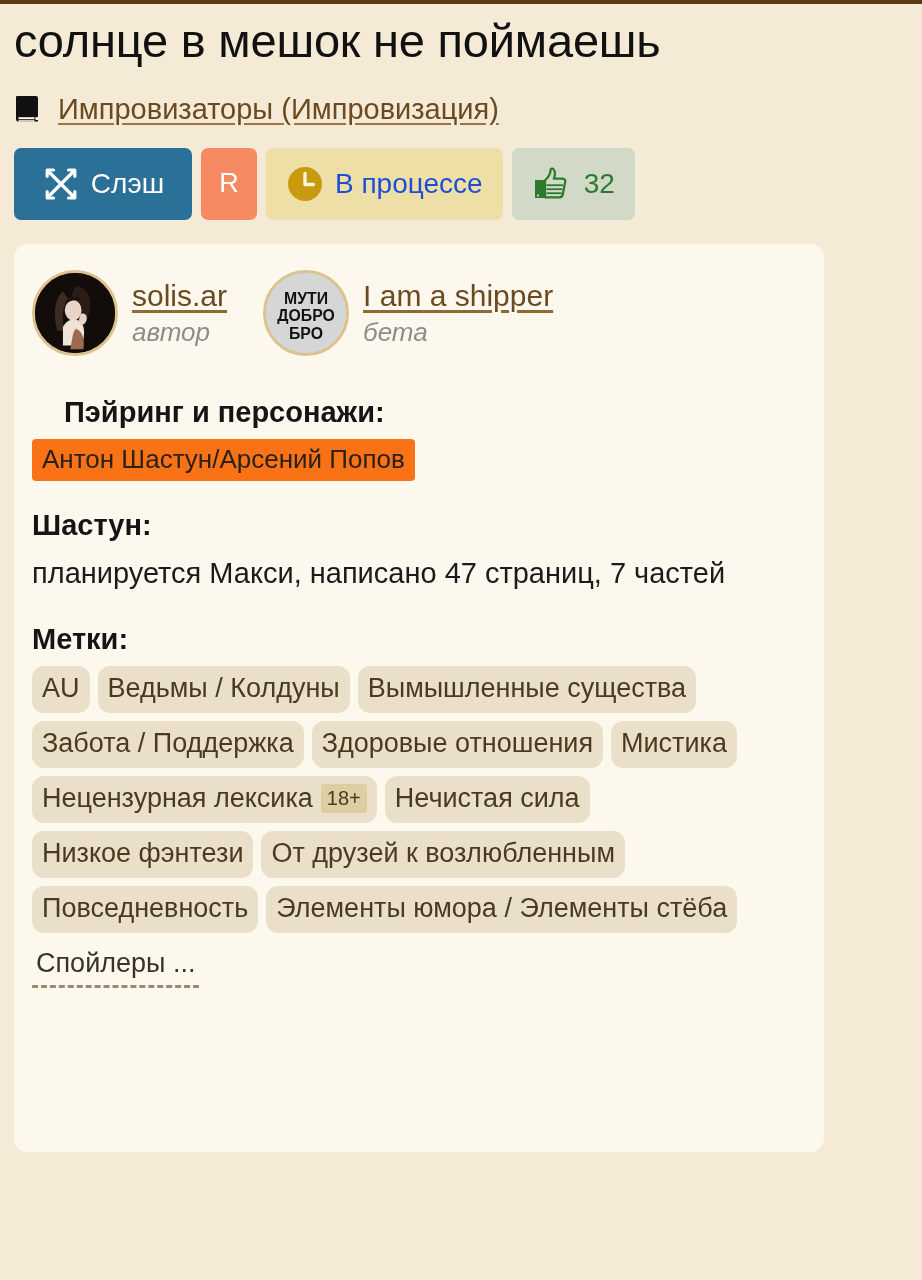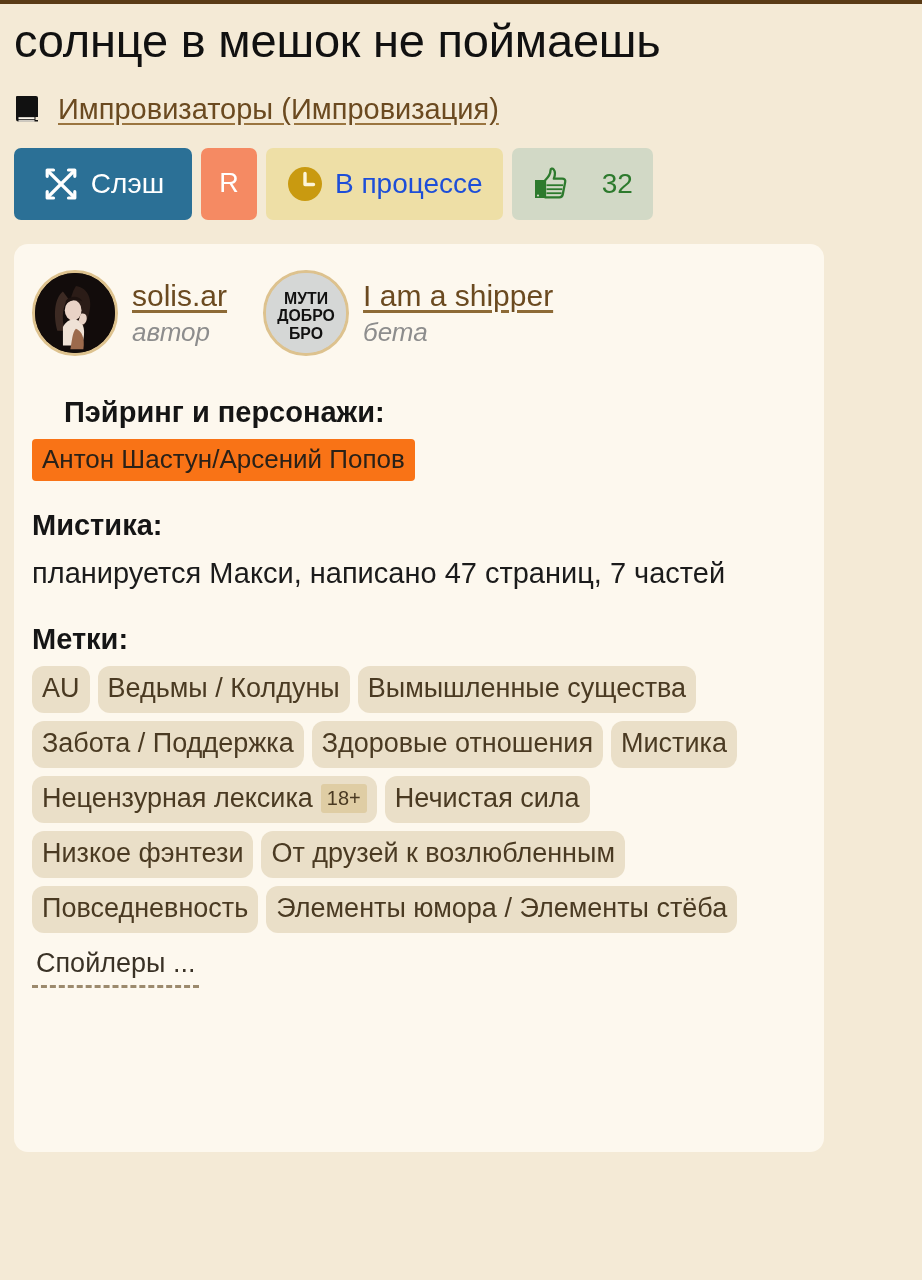--- a/index.html
+++ b/index.html
@@ -97,21 +97,21 @@
     padding: 0 14px;
     font-size: 27px;
   }
   .badge-status {
     background: #eedfa6;
     color: #1d4ed8;
   }
   .badge-likes {
     background: #d2d9c6;
     color: #2d7a2d;
-    gap: 32px;
+    gap: 14px;
   }
 
   .slash-icon { width: 38px; height: 38px; display:block; }
   .clock-icon { width: 38px; height: 38px; display:block; }
   .thumb-icon { width: 38px; height: 38px; display:block; }
 
   
   .card {
     margin: 24px 14px 0 14px;
     background: #fdf8ee;
@@ -330,21 +330,21 @@
         </div>
       </div>
 
     </div>
 
     <div class="field-label first">Пэйринг и персонажи:</div>
     <div class="chip-line">
       <span class="chip">Антон Шастун/Арсений Попов</span>
     </div>
 
-    <div class="field-label">Мистика:</div>
+    <div class="field-label">Шастун:</div>
     <div class="field-text">планируется Макси, написано 47 страниц, 7 частей</div>
 
     <div class="field-label">Метки:</div>
     <div class="tags" id="tags-list">
         <span class="tag">
           <span>AU</span>
         </span>
         <span class="tag">
           <span>Ведьмы / Колдуны</span>
         </span>

